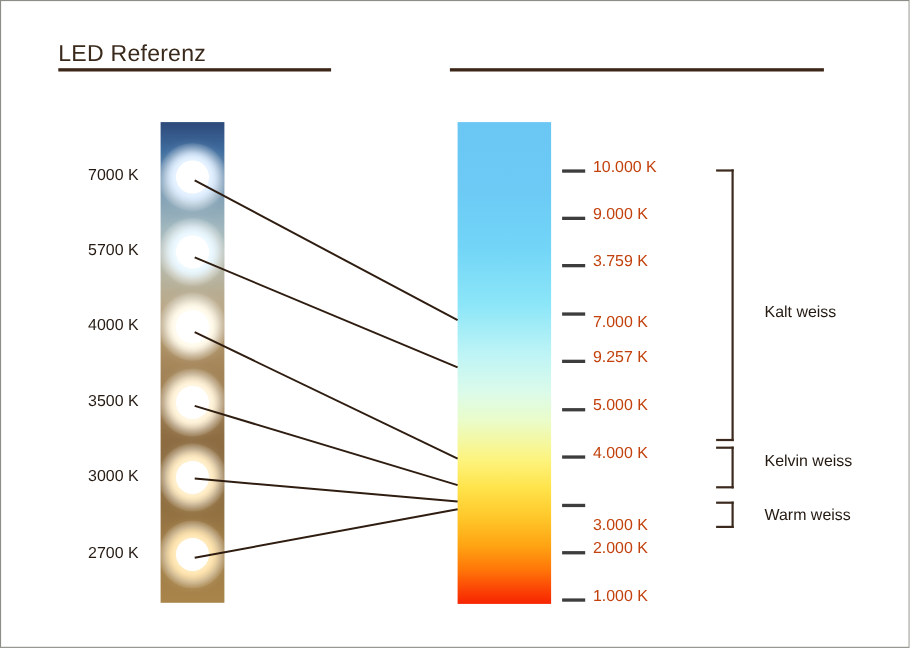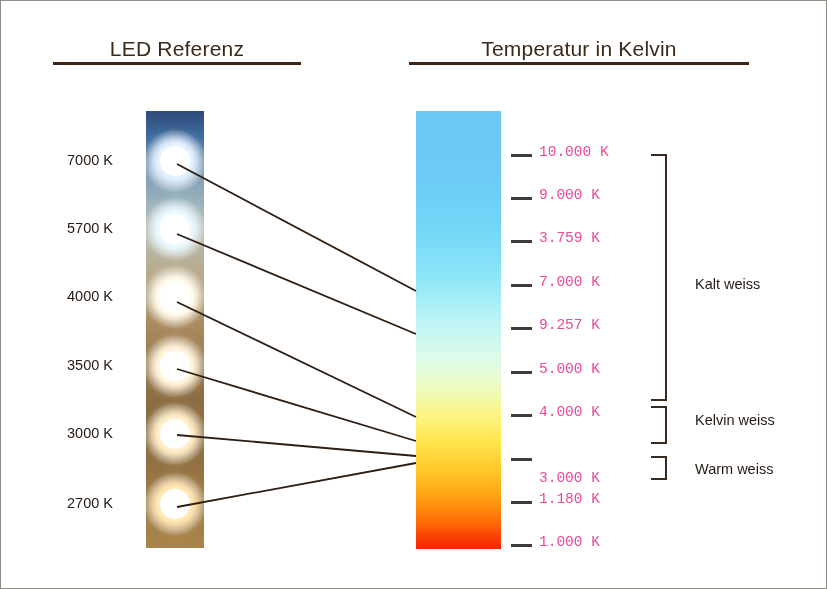--- a/index.html
+++ b/index.html
@@ -16,21 +16,21 @@
     border:1px solid #8d8c86;
     overflow:hidden;
   }
 
   
   .title{
     position:absolute;
     color:#3a2a1c;
     font-size:21px;
     letter-spacing:0.2px;
-    text-align:center;
+    text-align:left;
     white-space:nowrap;
     font-family:"Liberation Sans", sans-serif;
   }
   .title-rule{
     position:absolute;
     height:3px;
     background:#3b2618;
   }
   #title-led{ left:52px; top:36px; width:248px; }
   #rule-led{ left:52px; top:61px; width:248px; }
@@ -96,32 +96,32 @@
   .tick{
     position:absolute;
     width:21px;
     height:3px;
     background:#3d3d3d;
     left:510px;
   }
   .tick-label{
     position:absolute;
     left:538px;
-    color:#ec4899;
+    color:#c2410c;
     font-size:14.5px;
     white-space:nowrap;
-    font-family:Liberation Mono, monospace;
+    font-family:Liberation Sans, sans-serif;
   }
 
   
   .led-label{
     position:absolute;
     left:66px;
     width:72px;
-    text-align:left;
+    text-align:center;
     color:#241a12;
     font-size:14.5px;
     white-space:nowrap;
     font-family:"Liberation Sans", sans-serif;
   }
 
   
   #connectors{
     position:absolute;
     left:0; top:0;
@@ -149,21 +149,20 @@
   }
 </style>
 </head>
 <body>
 
 <div id="page">
 
   <div class="title" id="title-led">LED Referenz</div>
   <div class="title-rule" id="rule-led"></div>
 
-  <div class="title" id="title-kelvin">Temperatur in Kelvin</div>
   <div class="title-rule" id="rule-kelvin"></div>
 
   <div id="led-strip">
       <div class="led" style="top: 50px; width: 62px; height: 62px; background: radial-gradient(circle, rgb(234, 244, 255) 0%, rgb(234, 244, 255) 26%, rgb(207, 230, 255) 40%, rgba(255, 255, 255, 0.32) 58%, rgba(255, 255, 255, 0) 74%);">
         <div class="core" style="width: 30px; height: 30px; background: rgb(255, 255, 255); box-shadow: rgb(234, 244, 255) 0px 0px 14px 7px;"></div>
       </div>
       <div class="led" style="top: 118px; width: 62px; height: 62px; background: radial-gradient(circle, rgb(242, 251, 255) 0%, rgb(242, 251, 255) 26%, rgb(217, 240, 251) 40%, rgba(255, 255, 255, 0.32) 58%, rgba(255, 255, 255, 0) 74%);">
         <div class="core" style="width: 30px; height: 30px; background: rgb(255, 255, 255); box-shadow: rgb(242, 251, 255) 0px 0px 14px 7px;"></div>
       </div>
       <div class="led" style="top: 186px; width: 62px; height: 62px; background: radial-gradient(circle, rgb(255, 253, 244) 0%, rgb(255, 253, 244) 26%, rgb(255, 243, 216) 40%, rgba(255, 255, 255, 0.32) 58%, rgba(255, 255, 255, 0) 74%);">
@@ -192,31 +191,31 @@
   <div id="kelvin-bar"></div>
 
   <div id="tick-group">
       <div class="tick" style="top: 153px;"></div>
       <div class="tick-label" style="top: 143px;">10.000 K</div>
       <div class="tick" style="top: 196px;"></div>
       <div class="tick-label" style="top: 186px;">9.000 K</div>
       <div class="tick" style="top: 239px;"></div>
       <div class="tick-label" style="top: 229px;">3.759 K</div>
       <div class="tick" style="top: 283px;"></div>
-      <div class="tick-label" style="top: 273px;">7.000 K</div>
+      <div class="tick-label" style="top: 284px;">7.000 K</div>
       <div class="tick" style="top: 326px;"></div>
       <div class="tick-label" style="top: 316px;">9.257 K</div>
       <div class="tick" style="top: 370px;"></div>
       <div class="tick-label" style="top: 360px;">5.000 K</div>
       <div class="tick" style="top: 413px;"></div>
       <div class="tick-label" style="top: 403px;">4.000 K</div>
       <div class="tick" style="top: 457px;"></div>
       <div class="tick-label" style="top: 469px;">3.000 K</div>
       <div class="tick" style="top: 500px;"></div>
-      <div class="tick-label" style="top: 490px;">1.180 K</div>
+      <div class="tick-label" style="top: 490px;">2.000 K</div>
       <div class="tick" style="top: 543px;"></div>
       <div class="tick-label" style="top: 533px;">1.000 K</div>
     </div>
 
   <div id="category-group">
       <div class="bracket" style="top: 153px; height: 247px;"></div>
       <div class="cat-label" style="top: 275px;">Kalt weiss</div>
       <div class="bracket" style="top: 405px; height: 38px;"></div>
       <div class="cat-label" style="top: 411px;">Kelvin weiss</div>
       <div class="bracket" style="top: 455px; height: 24px;"></div>

